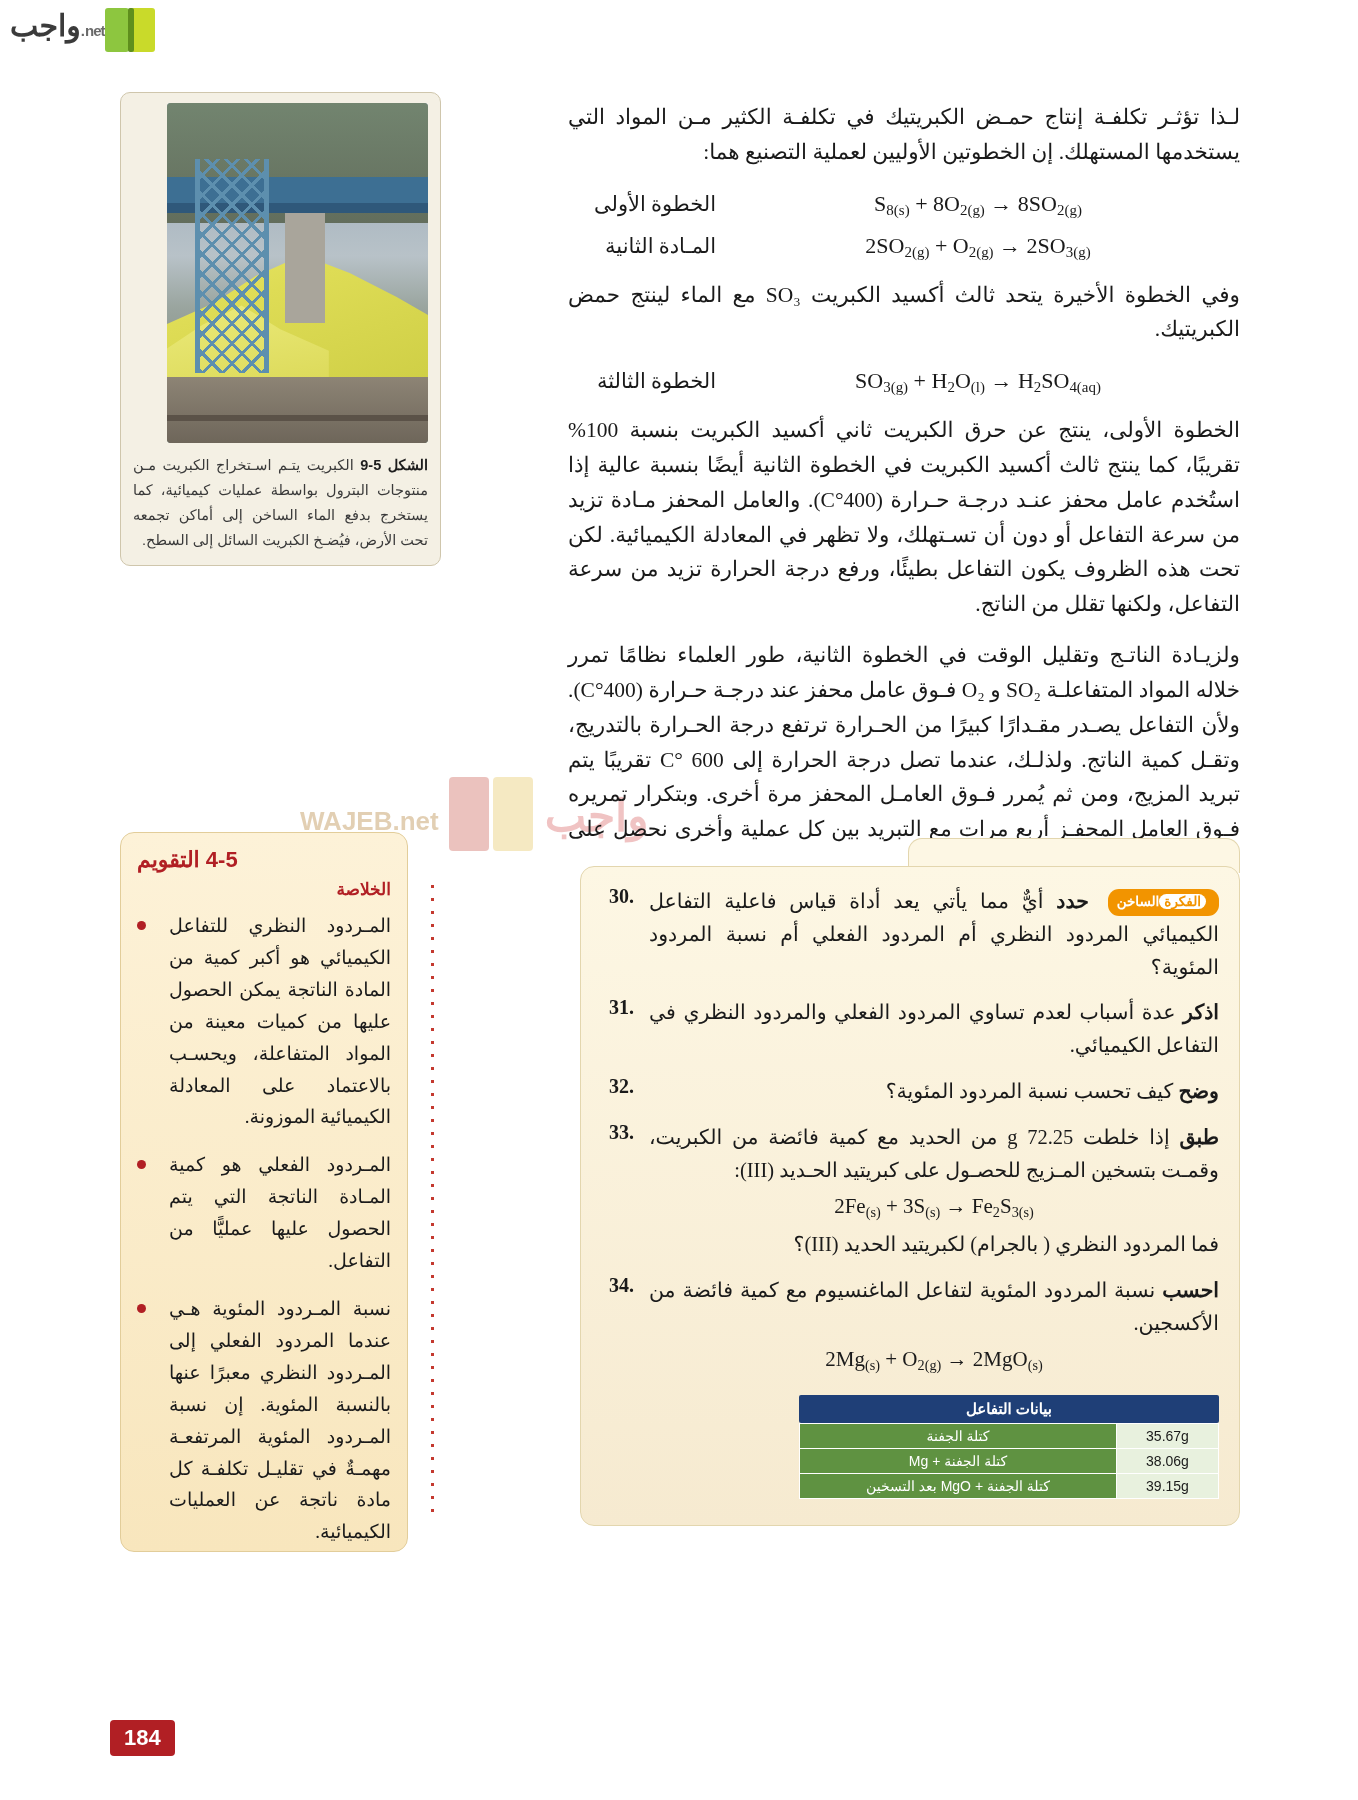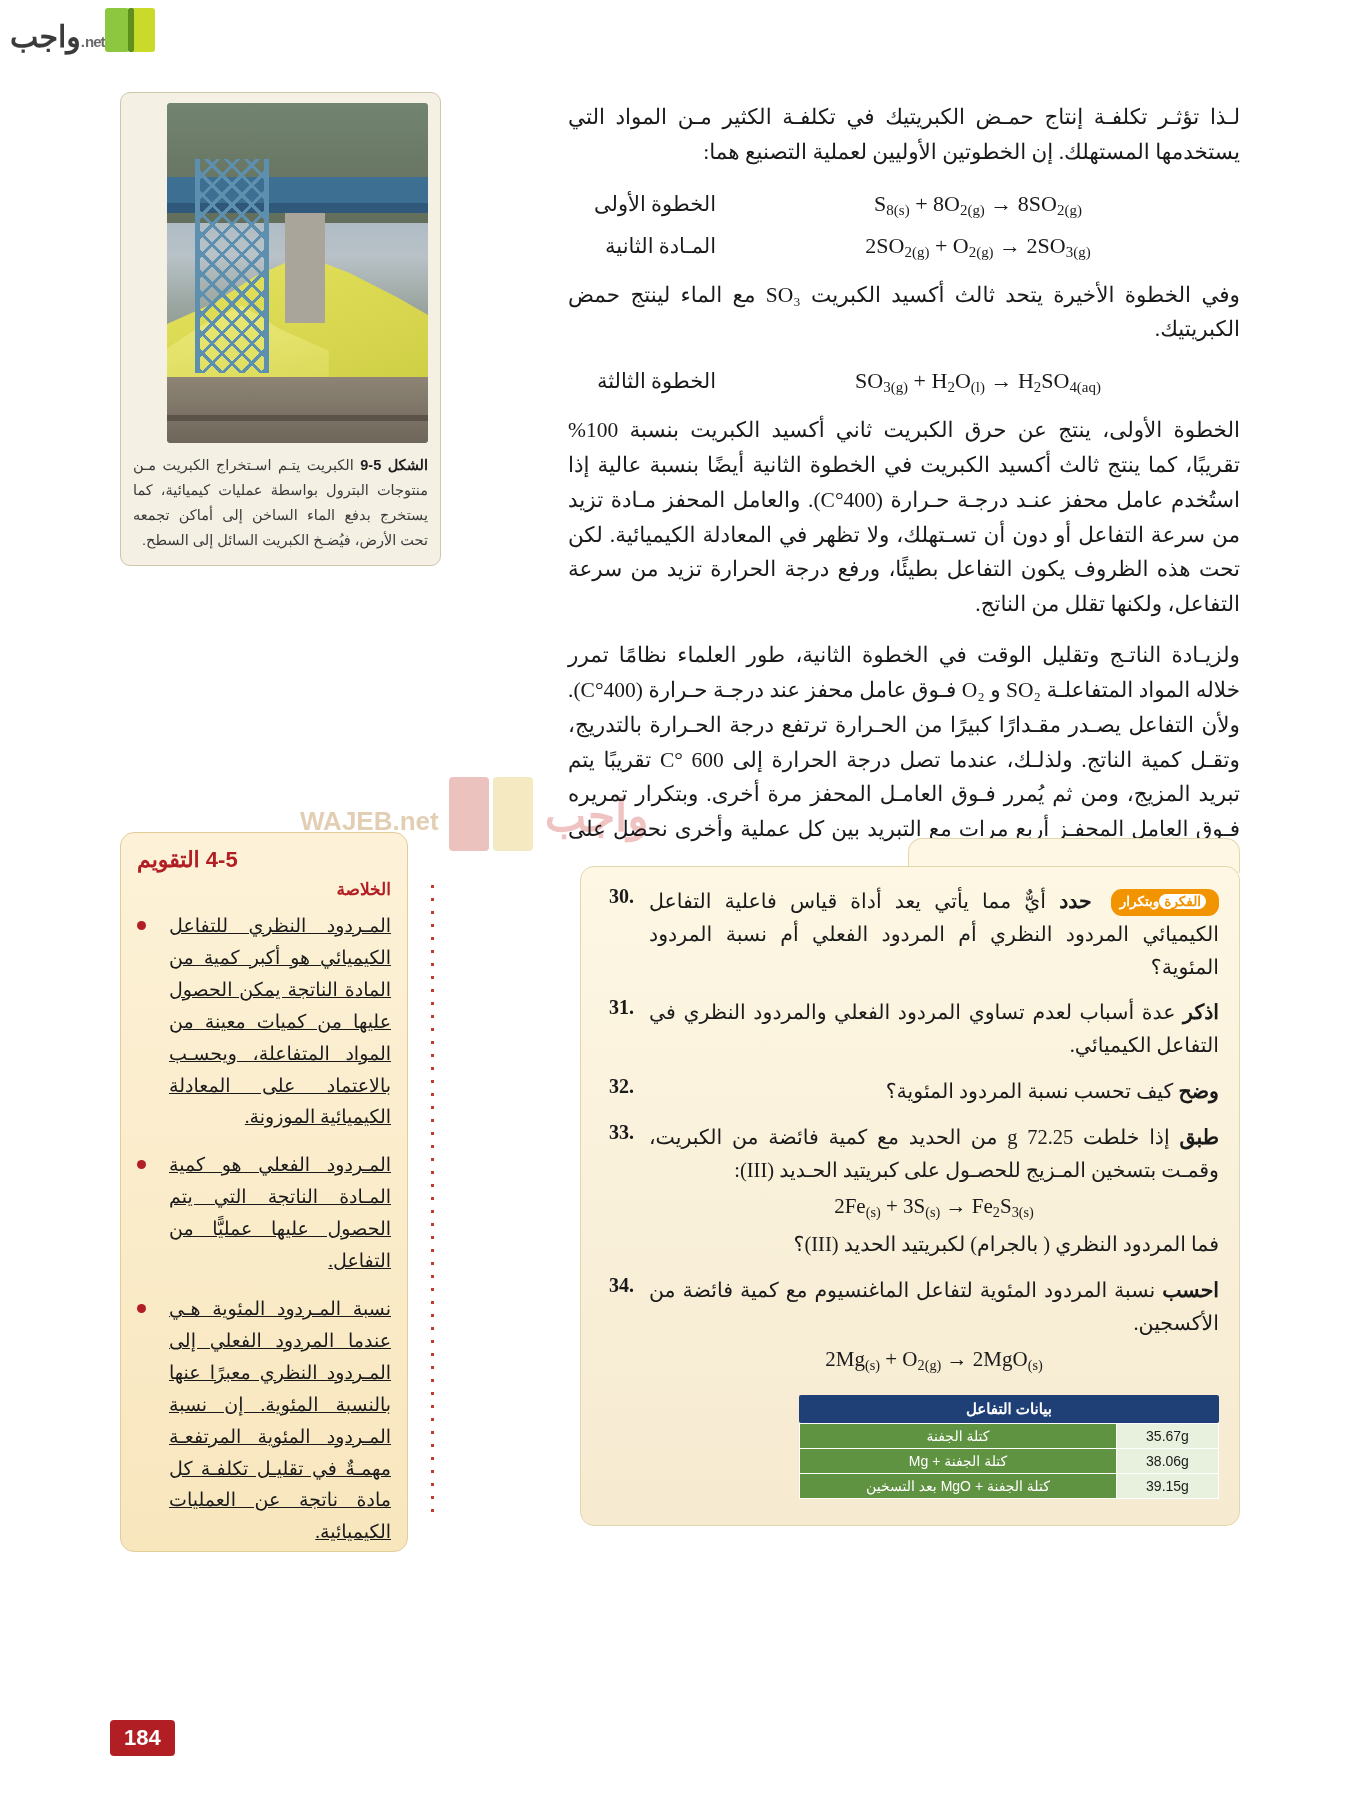--- a/index.html
+++ b/index.html
@@ -7,21 +7,21 @@
     width:1358px;height:1800px;
     background:#ffffff;
     font-family:"Liberation Serif", serif;
     color:#1a1a1a;
     position:relative;
     overflow:hidden;
   }
   .page{position:relative;width:1358px;height:1800px;}
 
   
-  .logo-wrap{position:absolute;top:8px;right:auto;left:10px;display:flex;align-items:flex-end;direction:ltr;}
+  .logo-wrap{position:absolute;top:8px;right:auto;left:10px;display:flex;align-items:flex-start;direction:ltr;}
   .logo-text{font-family:"Liberation Sans",sans-serif;font-weight:bold;font-size:30px;color:#3b3b3b;letter-spacing:-1px;}
   .logo-text .net{font-size:15px;color:#6a6a6a;font-weight:bold;}
   .logo-book{width:52px;height:46px;position:relative;}
   .logo-book .half{position:absolute;top:0;width:24px;height:44px;border-radius:3px;}
   .logo-book .l{left:0;background:#8dc63f;}
   .logo-book .r{left:26px;background:#c9da2a;}
   .logo-book .spine{position:absolute;left:23px;top:0;width:6px;height:44px;background:#5f8f1d;border-radius:2px;}
 
   
   .watermark{
@@ -86,21 +86,21 @@
     padding:14px 16px;box-sizing:border-box;
   }
   .assess-title{
     font-family:"Liberation Sans",sans-serif;font-weight:bold;
     font-size:22px;color:#b11f24;text-align:left;margin:0 0 6px 0;letter-spacing:-.5px;
   }
   .assess-sub{
     font-family:"Liberation Sans",sans-serif;font-weight:bold;font-size:17px;
     color:#b11f24;text-align:right;margin:0 0 10px 0;
   }
-  .bullet-item{display:flex;flex-direction:row-reverse;gap:23px;margin-bottom:16px;text-decoration:underline;}
+  .bullet-item{display:flex;flex-direction:row-reverse;gap:23px;margin-bottom:16px;}
   .bullet-dot{width:9px;height:9px;border-radius:50%;background:#b11f24;margin-top:11px;flex:0 0 auto;}
   .bullet-text{font-size:19px;line-height:1.68;text-align:justify;flex:1;}
 
   
   .questions{
     position:absolute;right:118px;top:866px;width:660px;height:660px;
     background:linear-gradient(180deg,#fdf7e4,#f6ead0);
     border:1px solid #e3d6ae;border-radius:14px;
     padding:18px 20px 14px 20px;box-sizing:border-box;
   }
@@ -233,21 +233,21 @@
   </div>
 
   <div class="dots"></div>
   <div class="tab-notch"></div>
 
   <div class="questions">
 
     <div class="q-row">
       <div class="q-num">30.</div>
       <div class="q-body">
-        <span class="badge"><span class="w">الفكرة</span><span>وبتكرار</span></span>
+        <span class="badge"><span class="w">الفكرة</span><span>الساخن</span></span>
         <b>حدد</b>
         <span>أيٌّ مما يأتي يعد أداة قياس فاعلية التفاعل الكيميائي المردود النظري أم المردود الفعلي أم نسبة المردود المئوية؟</span>
       </div>
     </div>
 
     <div class="q-row">
       <div class="q-num">31.</div>
       <div class="q-body">
         <b>اذكر</b>
         <span>عدة أسباب لعدم تساوي المردود الفعلي والمردود النظري في التفاعل الكيميائي.</span>

